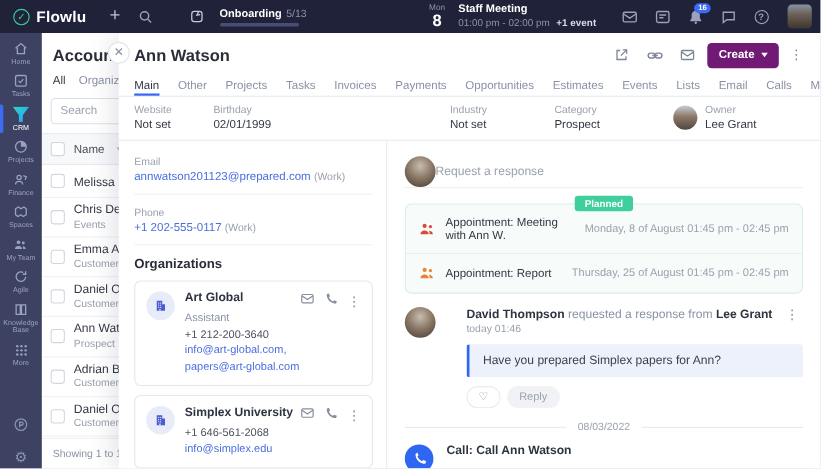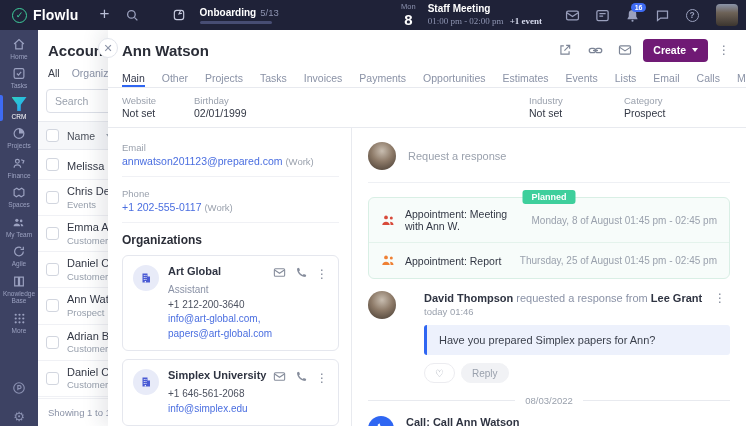--- a/index.html
+++ b/index.html
@@ -23,21 +23,21 @@
   .onb-label { font-size:10px; font-weight:700; color:#fff; }
   .onb-count { font-size:9.5px; color:#8d93b0; }
   .onb-track { width:72px; height:3px; background:#474d73; border-radius:2px; }
   .onb-fill { width:38.5%; height:3px; background:#3e6bf4; border-radius:2px; }
   .tb-right { margin-left:auto; display:flex; align-items:center; gap:2px; padding-right:8px; }
   .tb-date { text-align:center; line-height:1; margin-right:10px; }
   .tb-dow { font-size:7.5px; color:#8d93b0; }
   .tb-day { font-size:15px; font-weight:600; color:#fff; margin-top:1px; }
   .tb-event { margin-right:14px; line-height:1.25; }
   .tb-event-title { font-size:10px; font-weight:700; color:#fff; }
-  .tb-event-time { font-size:9px; color:#8d93b0; display:flex; gap:6px;font-family:Liberation Serif, serif; }
+  .tb-event-time { font-size:9px; color:#8d93b0; display:flex; gap:6px; }
   .tb-event-extra { color:#d7dbee; font-weight:600; }
   .bell-wrap { position:relative; }
   .badge { position:absolute; top:-5px; right:0px; background:#3e6bf4; color:#fff; font-size:7px;
     font-weight:700; border-radius:7px; padding:1px 3.5px; }
   .help-circle { width:13px; height:13px; border:1.3px solid #9aa0bd; border-radius:50%;
     font-size:8.5px; color:#9aa0bd; display:flex; align-items:center; justify-content:center; font-weight:700; }
   .tb-avatar { width:22px; height:22px; border-radius:4px; margin-left:8px;
     background:linear-gradient(180deg,#8a93a8 0%,#6d6257 40%,#3c352f 100%); cursor:pointer; }
 
   
@@ -126,21 +126,21 @@
   .org-top { display:flex; align-items:flex-start; }
   .org-name { font-size:11px; font-weight:600; color:#2f3442; }
   .org-acts { margin-left:auto; display:flex; gap:9px; color:#868d9c; align-items:center; }
   .org-acts .dots { padding:0; }
   .org-line { font-size:10px; color:#8a92a6; line-height:1.45; }
   .org-phone { font-size:10px; color:#4d5260; line-height:1.45; }
   .org-mail { font-size:10px; line-height:1.45; }
 
   
   .right-col { flex:1; padding:14px 16px 0 16px; overflow:hidden; }
-  .request-row { display:flex; align-items:center; gap:12px; padding-bottom:12px; border-bottom:1px solid #eef0f4; }
+  .request-row { display:flex; align-items:center; border-bottom:1px solid #eef0f4; }
   .feed-avatar { width:28px; height:28px; border-radius:50%; flex:none;
     background:radial-gradient(circle at 50% 32%, #c8bdb0 0%, #8d7a68 45%, #42382f 100%); }
   .request-text { font-size:11px; color:#9aa1ad; cursor:text; }
   .appt-box { position:relative; border:1px solid #d9efe5; background:#f7fcfa; border-radius:6px;
     margin-top:14px; }
   .planned-badge { position:absolute; top:-8px; left:50%; transform:translateX(-50%);
     background:#3ecf9c; color:#fff; font-size:9px; font-weight:700; border-radius:3px; padding:2px 9px; }
   .appt-row { display:flex; align-items:center; gap:9px; padding:10px 12px; }
   .appt-row + .appt-row { border-top:1px solid #e4f3ec; }
   .appt-ic { width:15px; height:15px; flex:none; }
@@ -457,20 +457,27 @@
       </div>
       <div class="fspacer"></div>
       <div class="field fw-industry">
         <div class="f-label">Industry</div>
         <div class="f-value">Not set</div>
       </div>
       <div class="field fw-category">
         <div class="f-label">Category</div>
         <div class="f-value">Prospect</div>
       </div>
+      <div class="owner-field">
+        <span class="owner-avatar"></span>
+        <span class="field">
+          <span class="f-label" style="display:block">Owner</span>
+          <span class="f-value" style="display:block">Lee Grant</span>
+        </span>
+      </div>
     </div>
 
     <div class="dp-body">
 
       <div class="left-col">
         <div class="contact-block">
           <div class="c-label">Email</div>
           <div class="c-value">
             <span class="link">annwatson201123@prepared.com</span>
             <span class="tag">(Work)</span>

